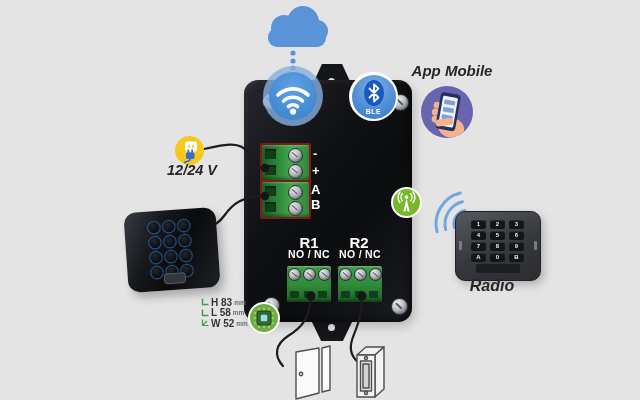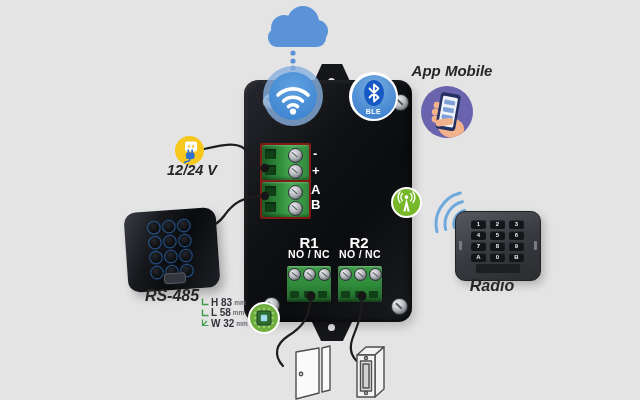--- a/index.html
+++ b/index.html
@@ -280,21 +280,20 @@
       <div class="rs485-key"></div>
       <div class="rs485-key"></div>
       <div class="rs485-key"></div>
       <div class="rs485-key"></div>
       <div class="rs485-key"></div>
       <div class="rs485-key"></div>
       <div class="rs485-key"></div>
     </div>
     <div class="abs rs485-badge"></div>
   </div>
-  <div class="abs lbl lbl-rs485">RS-485</div>
 
   <div class="abs radio-pad">
     <div class="abs notch" style="left:3px; top:29px;"></div>
     <div class="abs notch" style="left:78px; top:29px;"></div>
     <div class="abs radio-keys">
       <div class="radio-key">1</div>
       <div class="radio-key">2</div>
       <div class="radio-key">3</div>
       <div class="radio-key">4</div>
       <div class="radio-key">5</div>
@@ -337,21 +336,21 @@
       <svg width="8" height="8" viewBox="0 0 8 8">
           <path d="M1.5 0.5 V6.5 H7.5" stroke="#3f9d47" stroke-width="1.4" fill="none"></path>
         </svg>
       <span class="dim-label">L 58</span>
         <span class="dim-unit">mm</span>
     </div>
     <div class="dim-row">
       <svg width="8" height="8" viewBox="0 0 8 8">
           <path d="M1.5 0.5 L1.5 6.5 L7.5 6.5 M1.5 6.5 L6 2" stroke="#3f9d47" stroke-width="1.2" fill="none"></path>
         </svg>
-      <span class="dim-label">W 32</span>
+      <span class="dim-label">W 52</span>
         <span class="dim-unit">mm</span>
     </div>
   </div>
 
   <div class="abs pcb-badge">
     <svg width="28" height="28" viewBox="0 0 28 28">
       <g stroke="#bfe3a0" stroke-width="1">
         <path d="M9 4 V7 M14 4 V7 M19 4 V7 M9 21 V24 M14 21 V24 M19 21 V24 M4 9 H7 M4 14 H7 M4 19 H7 M21 9 H24 M21 14 H24 M21 19 H24"></path>
       </g>
       <rect x="7" y="7" width="14" height="14" rx="2" fill="#2e6b2f" stroke="#1b441e"></rect>

